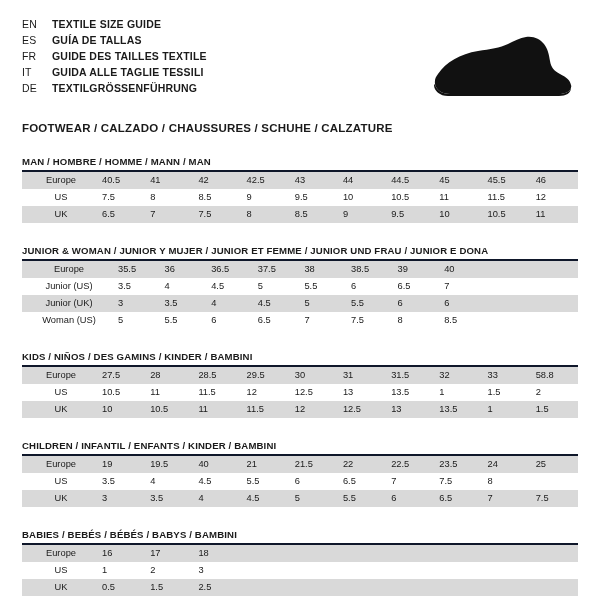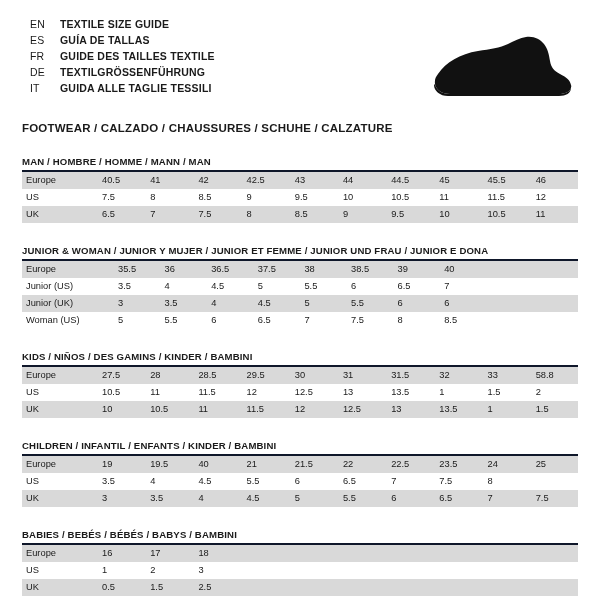--- a/index.html
+++ b/index.html
@@ -19,21 +19,20 @@
     width: 600px;
     height: 600px;
     box-sizing: border-box;
     padding: 16px 22px 0 22px;
   }
 
   
   .header {
     position: relative;
     height: 92px;
-    margin-left: 8px;
   }
   .lang-table {
     border-collapse: collapse;
   }
   .lang-row td {
     font-size: 10.5px;
     line-height: 16px;
     padding: 0;
     white-space: nowrap;
     letter-spacing: 0.2px;
@@ -88,20 +87,21 @@
     padding: 3px 0 3px 6px;
     text-align: left;
     color: #1a1a1a;
     white-space: nowrap;
   }
   table.sizes tr.shaded td {
     background: #d9d9d9;
   }
   table.sizes td.rowlabel {
     padding-left: 4px;
+    text-align: center;
   }
   .g-babies table.sizes td {
     width: auto;
   }
 
   
   .lbl-man { width: 74px; }
   .lbl-junior { width: 90px; }
   .lbl-kids { width: 74px; }
   .lbl-children { width: 74px; }
@@ -121,26 +121,26 @@
         </tr>
         <tr class="lang-row">
           <td class="lang-code">ES</td>
           <td class="lang-title">GUÍA DE TALLAS</td>
         </tr>
         <tr class="lang-row">
           <td class="lang-code">FR</td>
           <td class="lang-title">GUIDE DES TAILLES TEXTILE</td>
         </tr>
         <tr class="lang-row">
+          <td class="lang-code">IT</td>
+          <td class="lang-title">GUIDA ALLE TAGLIE TESSILI</td>
+        </tr>
+        <tr class="lang-row">
           <td class="lang-code">DE</td>
           <td class="lang-title">TEXTILGRÖSSENFÜHRUNG</td>
-        </tr>
-        <tr class="lang-row">
-          <td class="lang-code">IT</td>
-          <td class="lang-title">GUIDA ALLE TAGLIE TESSILI</td>
         </tr>
       </tbody>
     </table>
 
     <div class="shoe-wrap">
       <svg viewBox="0 0 200 76" width="200" height="76" aria-hidden="true">
         <path fill="#111111" d="M60 44 C68 32 82 24 100 21 C112 19 122 18 130 14 C136 11 142 8 148 7 C156 6 162 9 166 14 C170 19 171 25 172 31 C173 37 176 41 182 44 C188 47 192 50 193 55 C194 60 190 63 183 64 L72 64 C64 64 58 60 57 54 C56.5 50 57.5 47 60 44 Z"></path>
         <path fill="#111111" d="M57 54 C58 60 64 64 72 64 L183 64 C190 63 194 60 193 55 L193 58 C193 63 188 66 181 66 L70 66 C62 66 56 61 56 55 Z"></path>
       </svg>
     </div>

